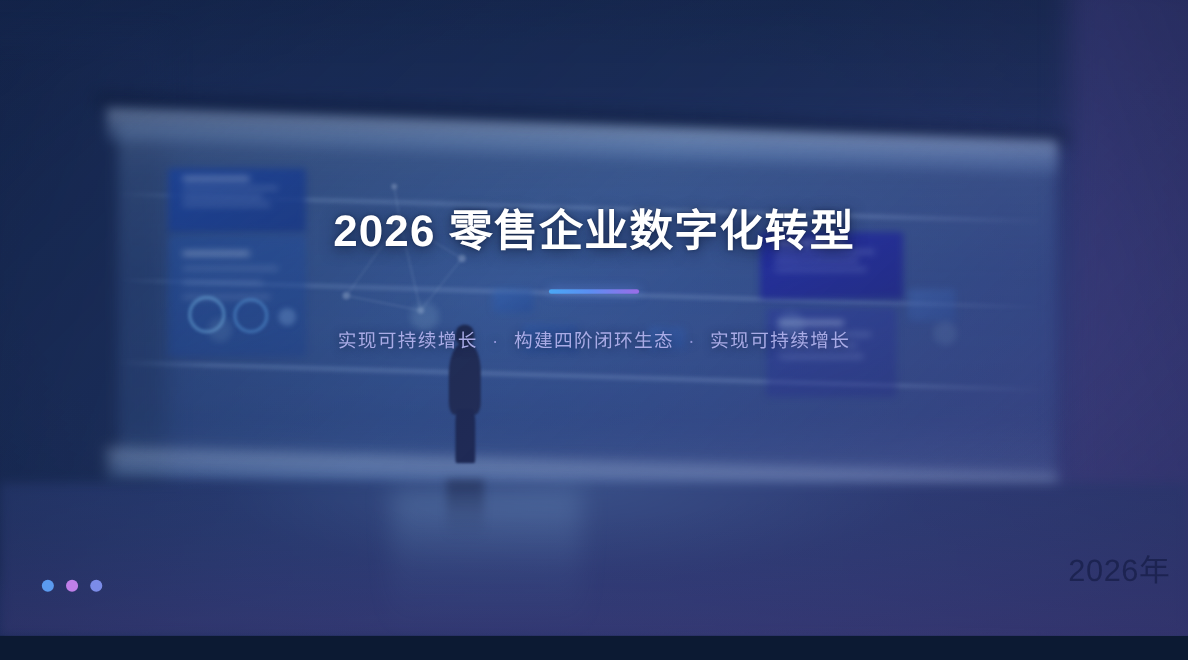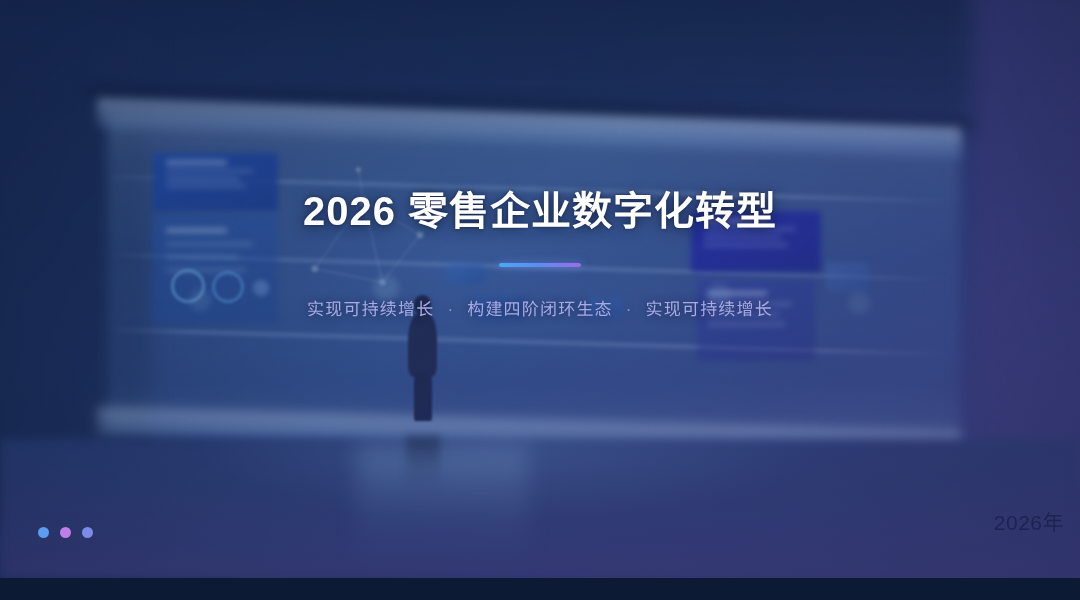--- a/index.html
+++ b/index.html
@@ -400,21 +400,21 @@
     border-radius: 50%;
   }
   .dots span.d-a { background: #5b9bf0; }
   .dots span.d-b { background: #bf7fe8; }
   .dots span.d-c { background: #7b8ce8; }
 
   .year-ghost {
     position: absolute;
     right: 16px;
     bottom: 42px;
-    font-size: 21px;
+    font-size: 28px;
     color: rgba(22,28,70,0.70);
     letter-spacing: 0.5px;
     z-index: 6;
     white-space: nowrap;
   }
 
   .watermark {
     position: absolute;
     right: 24px;
     bottom: 18px;

